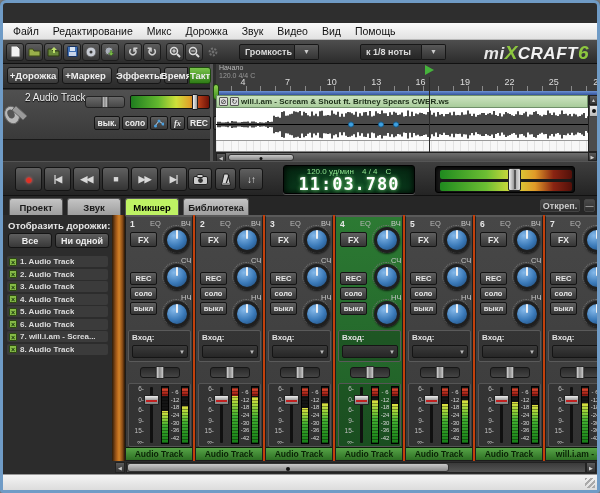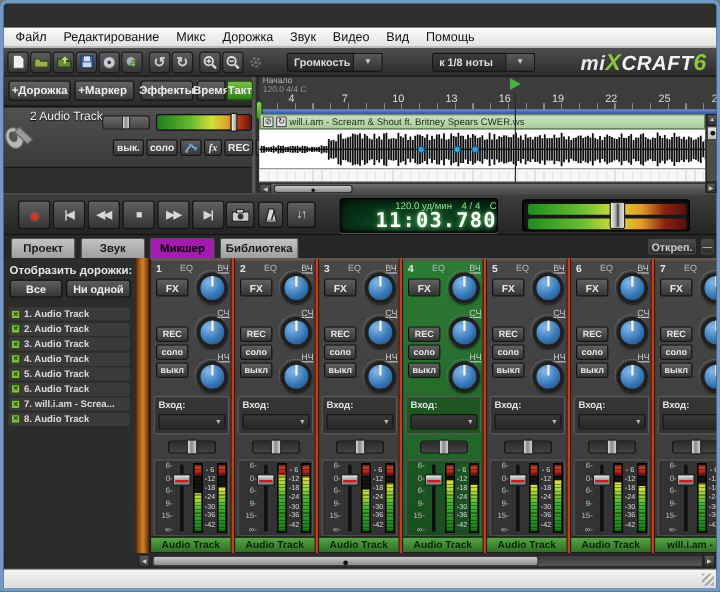--- a/index.html
+++ b/index.html
@@ -70,21 +70,21 @@
   .ruler-nums{position:absolute;left:0;top:13px;width:100%;height:11px;}
   .ruler-num{position:absolute;top:0;font-size:9px;color:#ddd;transform:translateX(-50%);}
   .ticks{position:absolute;left:0;top:22px;width:100%;height:5px;
     background:repeating-linear-gradient(90deg,#8a8a8a 0 1px,transparent 1px 14.8px);}
   .bluebar{position:absolute;left:0;top:27px;width:100%;height:4px;background:linear-gradient(#6c92d4,#33529a);}
   .greenpill{position:absolute;left:-3px;top:20px;width:6px;height:16px;border-radius:3px;background:linear-gradient(#8fd44f,#3f8f1f);border:1px solid #1e4a0e;}
   .clipheader{position:absolute;left:0;top:31px;width:372px;height:13px;background:linear-gradient(#cbe3bf,#a9cc9b);
     border:1px solid #70906a;display:flex;align-items:center;padding:0 2px;}
   .clipico{width:9px;height:9px;border:1px solid #555;background:#ddd;border-radius:1px;margin-right:2px;
     display:flex;align-items:center;justify-content:center;font-size:7px;color:#222;line-height:1;}
-  .cliptitle{font-size:8px;font-weight:normal;color:#1c2e18;white-space:nowrap;overflow:hidden;}
+  .cliptitle{font-size:8px;font-weight:bold;color:#1c2e18;white-space:nowrap;overflow:hidden;}
   .waverow{position:absolute;left:0;top:44px;width:372px;height:33px;background:#fff;border-bottom:1px solid #999;}
   .emptyrow{position:absolute;left:0;top:77px;width:372px;height:11px;background:#f7f7f7;border-bottom:1px solid #888;
     background-image:repeating-linear-gradient(90deg,#e3e3e3 0 1px,transparent 1px 7.4px);}
   .playhead{position:absolute;top:13px;width:1px;height:75px;background:#2a2a2a;}
   .playflag{position:absolute;top:1px;width:0;height:0;border-left:9px solid #46b33c;border-top:5px solid transparent;border-bottom:5px solid transparent;}
   .hscroll{position:absolute;left:0;top:88px;width:372px;height:9px;background:linear-gradient(#6e6e6e,#4a4a4a);border-top:1px solid #222;display:flex;}
   .scrbtn{width:10px;height:9px;background:linear-gradient(#5a5a5a,#333);border:1px solid #222;color:#ccc;font-size:5px;
     display:flex;align-items:center;justify-content:center;flex:none;}
   .hthumb{position:absolute;left:12px;top:1px;width:66px;height:7px;border-radius:3px;background:linear-gradient(#c8c8c8,#8a8a8a);border:1px solid #333;}
   .hthumb:after{content:"";position:absolute;left:50%;top:1.5px;width:3px;height:3px;border-radius:50%;background:#111;transform:translateX(-50%);}
@@ -97,35 +97,35 @@
   
   .transport{position:absolute;left:0;top:158px;width:594px;height:35px;background:linear-gradient(#3e3e3e,#242424);border-top:1px solid #555;border-bottom:1px solid #111;}
   .tbtn{position:absolute;top:5px;width:27px;height:24px;border:1px solid #141414;border-radius:3px;
     background:linear-gradient(#606060,#343434);color:#d8d8d8;font-size:9px;font-weight:bold;letter-spacing:-1px;
     display:flex;align-items:center;justify-content:center;}
   .tbtn.rec span{color:#e03024;font-size:13px;text-shadow:0 0 3px #f66;}
   .ubtn{position:absolute;top:6px;width:24px;height:22px;border:1px solid #141414;border-radius:3px;
     background:linear-gradient(#606060,#343434);color:#ddd;display:flex;align-items:center;justify-content:center;font-size:11px;font-weight:bold;letter-spacing:-2px;}
   .display{position:absolute;left:280px;top:3px;width:132px;height:29px;border:1px solid #000;border-radius:3px;
     background:radial-gradient(ellipse at 50% 120%,#14602c,#073017 70%,#04200e);box-shadow:inset 0 0 6px #000,0 1px 0 #555;
-    display:flex;flex-direction:column;align-items:flex-end;justify-content:center;}
+    display:flex;flex-direction:column;align-items:center;justify-content:center;}
   .disp1{font-size:8px;color:#8fe48f;display:flex;gap:8px;line-height:9px;}
   .disp2{font-family:"DejaVu Sans Mono",monospace;font-size:17px;font-weight:bold;color:#fff;line-height:17px;letter-spacing:1px;text-shadow:0 0 4px #7fe07f;}
   .master{position:absolute;left:432px;top:4px;width:140px;height:27px;border:1px solid #000;border-radius:3px;background:#181818;box-shadow:inset 0 1px 4px #000;}
   .mrow{position:absolute;left:4px;width:132px;height:9px;border-radius:2px;
     background:linear-gradient(90deg,#1f8a1f,#6cbe33 35%,#d8dc3c 55%,#e09a28 72%,#8a2412 86%,#52100a);}
   .mhandle{position:absolute;left:72px;top:1px;width:13px;height:23px;background:linear-gradient(90deg,#f0f0f0,#9a9a9a 45%,#e0e0e0);
     border:1px solid #222;border-radius:2px;}
   .mhandle:after{content:"";position:absolute;left:5px;top:1px;width:2px;height:19px;background:#555;}
   
   .tabbar{position:absolute;left:0;top:193px;width:594px;height:19px;background:#262626;}
   .tab{position:absolute;top:2px;height:17px;border:1px solid #555;border-bottom:none;border-radius:3px 3px 0 0;
     background:linear-gradient(#c4c4c4,#9e9e9e);color:#1a1a1a;font-size:9.5px;font-weight:bold;
     display:flex;align-items:center;justify-content:center;padding:0 10px;}
-  .tab.active{background:#a21caf;color:#000;z-index:2;text-align:right;}
+  .tab.active{background:#bef264;color:#000;z-index:2;text-align:right;}
   .undock{position:absolute;left:537px;top:3px;width:40px;height:13px;color:#ccc;font-size:9px;font-weight:bold;
     display:flex;align-items:center;justify-content:center;border:1px solid #444;border-radius:2px;background:linear-gradient(#4a4a4a,#2e2e2e);}
   .collapsebtn{position:absolute;left:581px;top:3px;width:11px;height:13px;border:1px solid #444;border-radius:2px;
     background:linear-gradient(#4a4a4a,#2e2e2e);color:#ddd;font-size:8px;display:flex;align-items:center;justify-content:center;}
   
   .mixer{position:absolute;left:0;top:212px;width:594px;height:246px;background:#c2410c;overflow:hidden;}
   .mixleft{position:absolute;left:0;top:0;width:109px;height:246px;background:#2c2c2c;}
   .showlab{position:absolute;left:5px;top:5px;font-size:9.5px;font-weight:bold;color:#e6e6e6;}
   .mlbtn{position:absolute;top:18px;height:15px;border:1px solid #141414;border-radius:3px;background:linear-gradient(#5e5e5e,#383838);
     color:#eee;font-size:9px;font-weight:bold;display:flex;align-items:center;justify-content:center;}
@@ -135,21 +135,21 @@
     font-size:7px;line-height:7px;font-weight:bold;text-align:center;margin-right:3px;flex:none;}
   .tl-text{font-size:8px;font-weight:bold;color:#ddd;white-space:nowrap;overflow:hidden;}
   .wood{position:absolute;left:109px;top:0;width:13px;height:246px;
     background:linear-gradient(90deg,#2a1a08,#8a4c16 25%,#c2701f 45%,#d08228 55%,#8a4c16 80%,#241505);}
   
   .strip{position:absolute;top:0;width:68px;height:246px;background:linear-gradient(#474747,#3a3a3a);
     border:1px solid #1d1d1d;border-top:2px solid #5a5a5a;}
   .strip.sel{background:linear-gradient(#2c7a33,#1e5a25);}
   .s-num{position:absolute;left:4px;top:2px;font-size:8.5px;font-weight:bold;color:#e8e8e8;}
   .s-eq{position:absolute;left:24px;top:2px;font-size:7.5px;color:#b8b8b8;}
-  .bandlab{position:absolute;font-size:7.5px;color:#c8c8c8;text-decoration:underline;}
+  .bandlab{position:absolute;font-size:7.5px;color:#c8c8c8;}
   .hi-lab{left:55px;top:2px;}
   .mid-lab{left:55px;top:39px;}
   .low-lab{left:55px;top:76px;}
   .btn{position:absolute;left:4px;width:27px;height:13px;border:1px solid #141414;border-radius:2px;
     background:linear-gradient(#606060,#363636);color:#e8e8e8;font-size:7.5px;font-weight:bold;
     display:flex;align-items:center;justify-content:center;}
   .btn.fx{top:15px;height:15px;font-size:8.5px;}
   .btn.rec{top:55px;}
   .btn.solo{top:70px;}
   .btn.mute{top:85px;}

